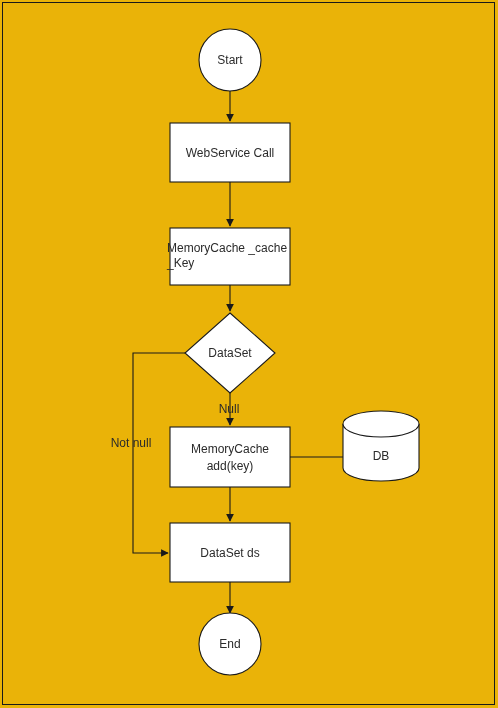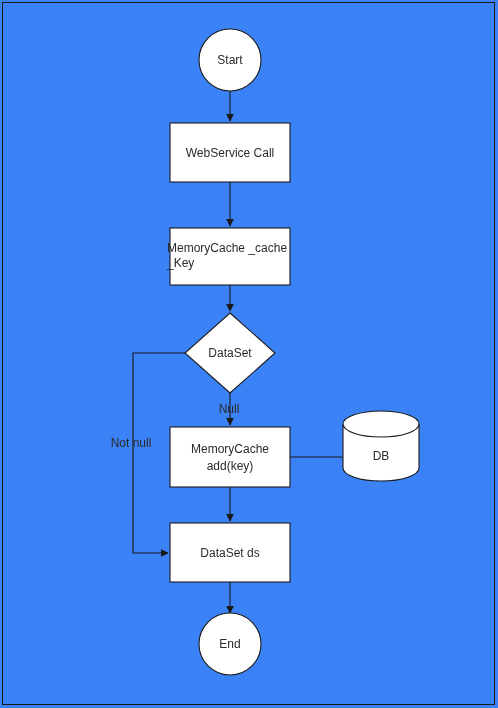--- a/index.html
+++ b/index.html
@@ -9,21 +9,21 @@
   }
   body {
     width: 498px;
     height: 708px;
     font-family: "Liberation Sans", sans-serif;
   }
   #canvas {
     position: relative;
     width: 498px;
     height: 708px;
-    background: #3b82f6;
+    background: #eab308;
     overflow: hidden;
   }
   #frame {
     position: absolute;
     left: 2px;
     top: 2px;
     width: 493px;
     height: 703px;
     border: 1px solid #1a1a1a;
     box-sizing: border-box;

